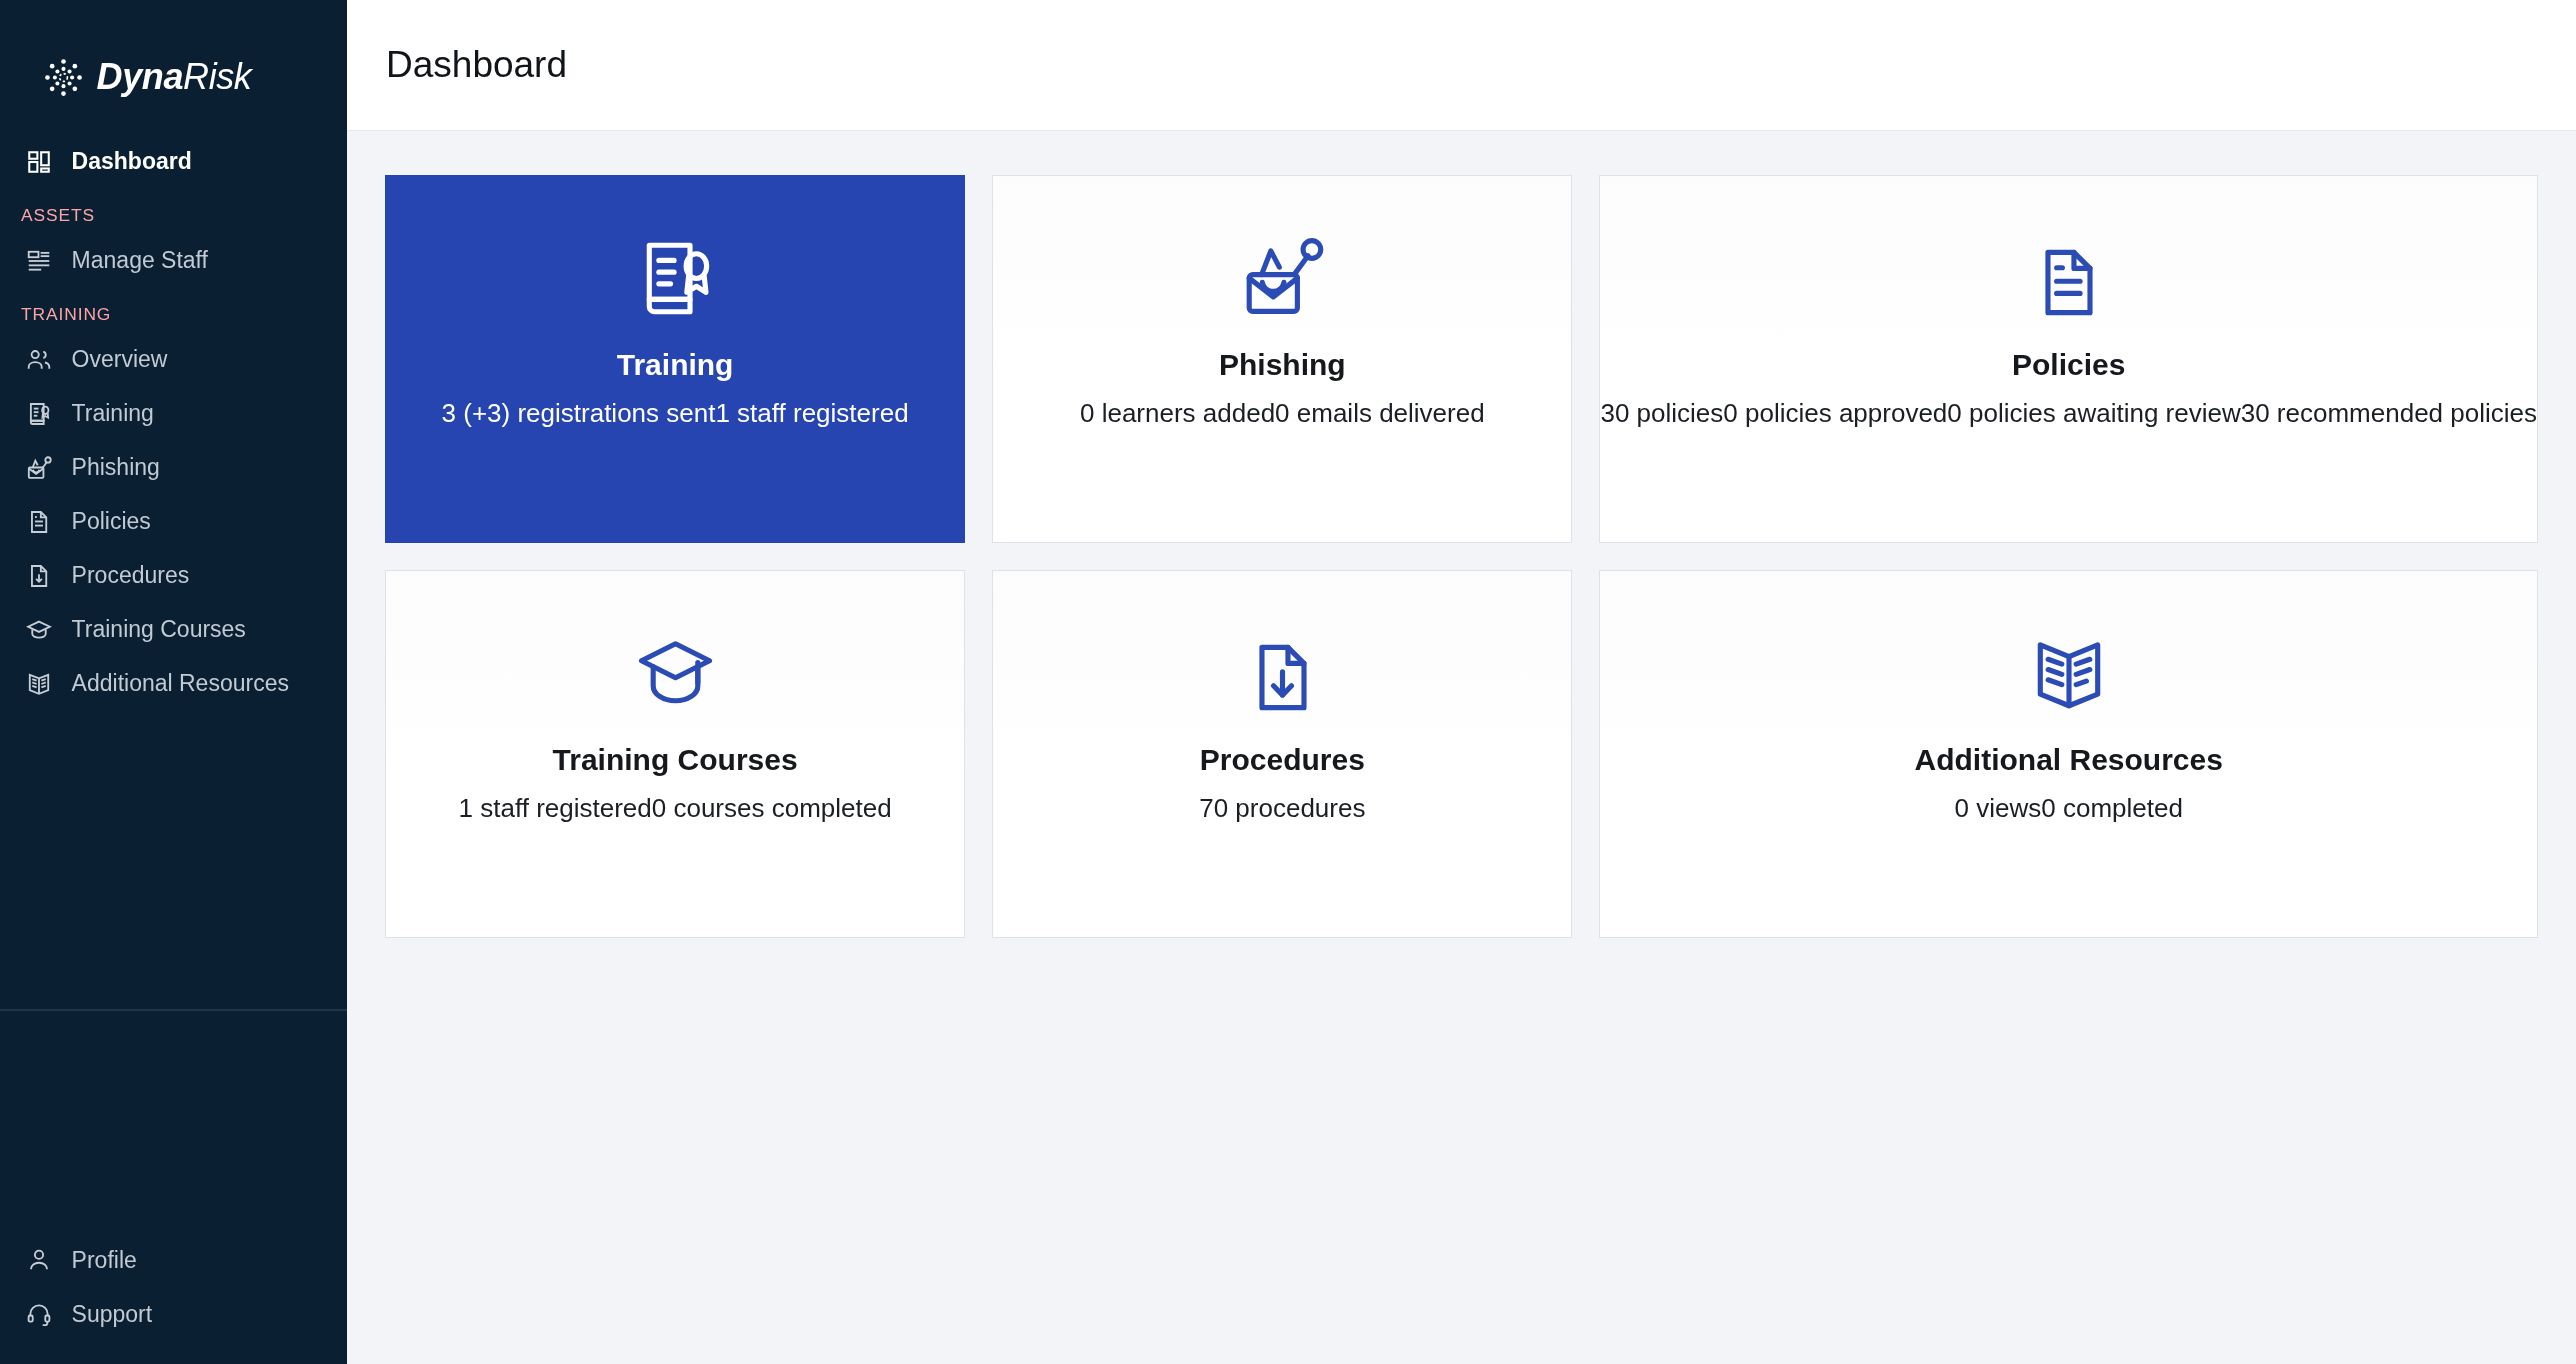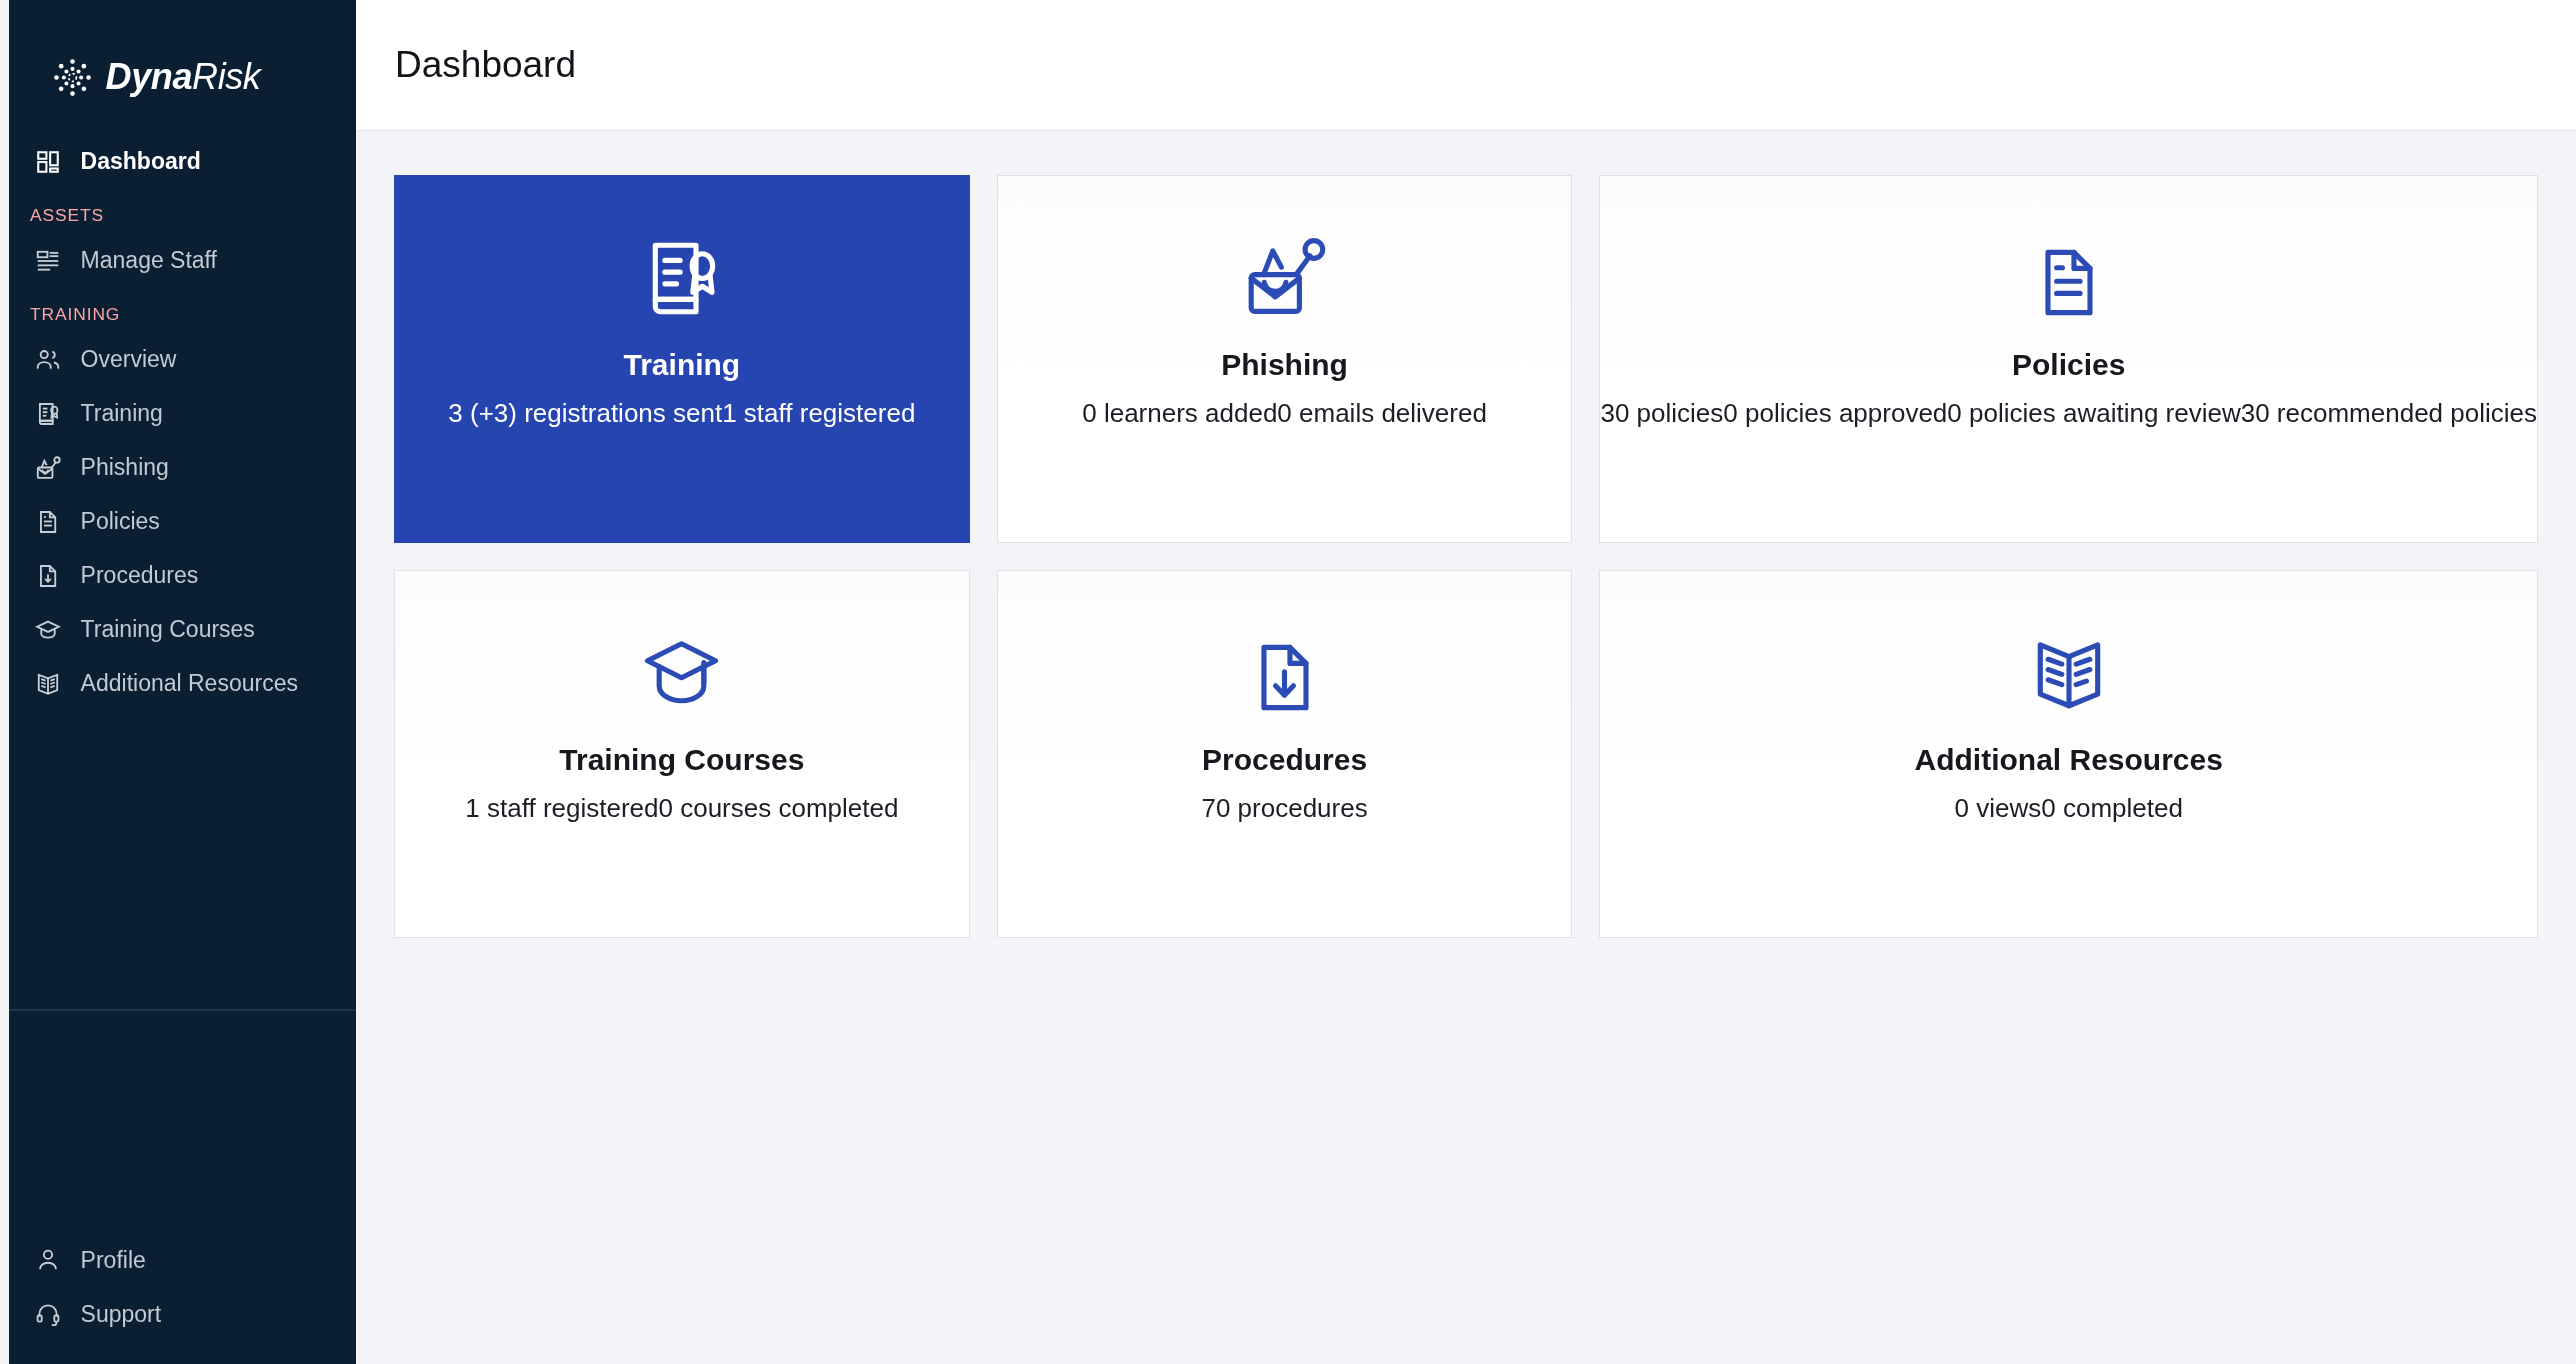--- a/index.html
+++ b/index.html
@@ -2,21 +2,21 @@
 <html style="font-size:12px"><head>
 <meta charset="utf-8">
 <style>
   * { box-sizing: border-box; margin: 0; padding: 0; }
   html, body {
     width: 2576px; height: 1364px;
     font-family: "Liberation Sans", sans-serif;
     background: #f3f4f8;
     overflow: hidden;
   }
-  .app { display: flex; width: 2576px; height: 1364px; padding-left: 9px; }
+  .app { display: flex; width: 2576px; height: 1364px; }
 
   
   .sidebar {
     width: 347px; min-width: 347px; height: 1364px;
     background: #0b1f33;
     display: flex; flex-direction: column;
     position: relative;
   }
   .logo-wrap {
     display: flex; align-items: center; gap: 13.6px;

